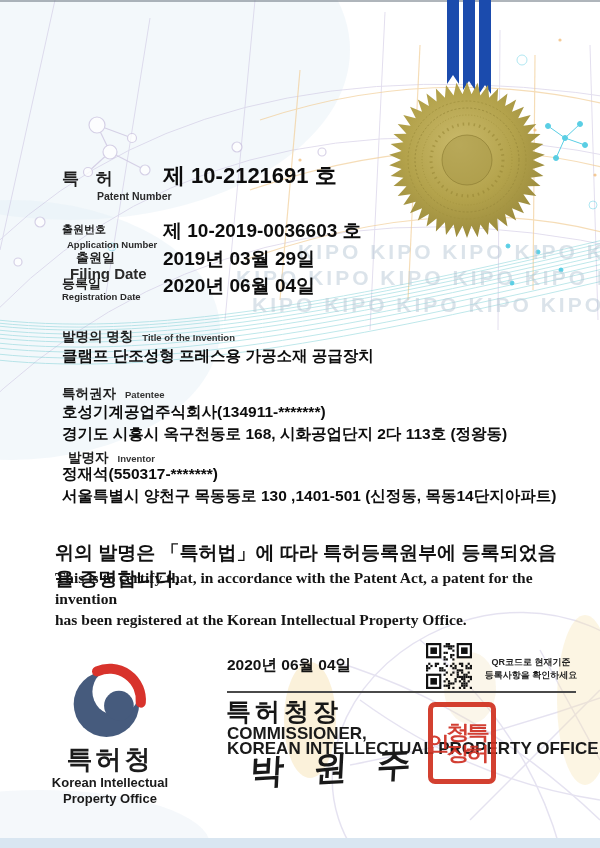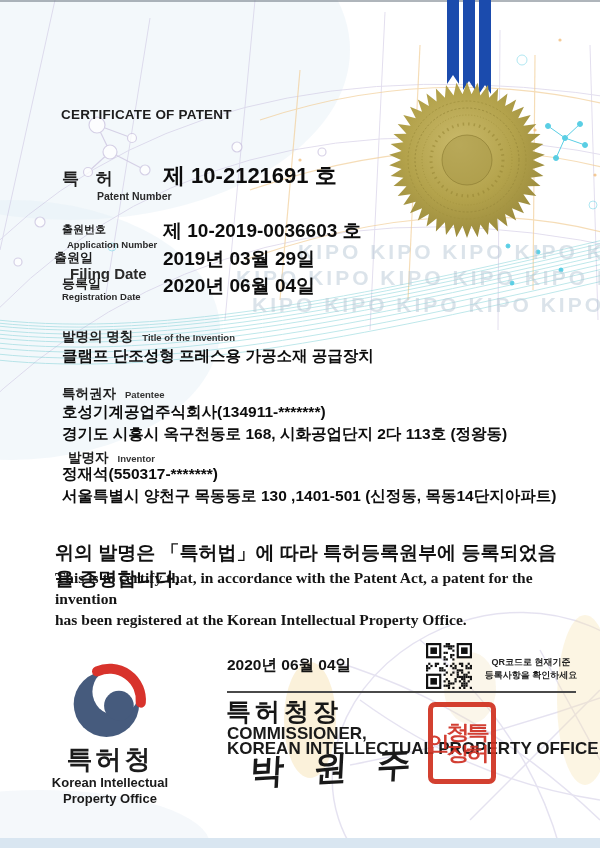--- a/index.html
+++ b/index.html
@@ -13,21 +13,21 @@
   #ribbon{left:447px;top:0;width:44px;height:100px;}
   .stripe{position:absolute;top:0;width:12px;background:#1b4bad;clip-path:polygon(0 0,100% 0,100% 100%,50% calc(100% - 9px),0 100%);}
   
   .lbl{color:#1e1e1e;font-weight:700;}
   .sub{color:#2a2a2a;font-weight:700;}
   .val{color:#0d0d0d;font-weight:700;}
   .f-label-big{left:62px;top:167px;font-size:17px;letter-spacing:6px;}
   .f-sub-big{left:62px;top:190px;font-size:10.5px;padding-left:35px;}
   .f-val-big{left:163px;top:161px;font-size:22px;}
   .r2l{left:62px;top:222px;font-size:11px;} .r2s{left:67px;top:239px;font-size:9.5px;} .r2v{left:163px;top:218px;font-size:19px;}
-  .r3l{left:54px;top:249px;font-size:13px;} .r3s{left:70px;top:265px;font-size:15px;} .r3v{left:163px;top:246px;font-size:19px;}
+  .r3l{left:76px;top:249px;font-size:13px;} .r3s{left:70px;top:265px;font-size:15px;} .r3v{left:163px;top:246px;font-size:19px;}
   .r4l{left:62px;top:275px;font-size:13px;} .r4s{left:62px;top:291px;font-size:9.5px;text-align:center;} .r4v{left:163px;top:273px;font-size:19px;}
   
   .sec-label{font-size:13.5px;font-weight:700;color:#1e1e1e;}
   .sec-label .en{font-size:9.5px;font-weight:700;color:#333;margin-left:9px;}
   .sec-lines{font-size:15.5px;font-weight:700;color:#0d0d0d;line-height:21.5px;white-space:pre-line;}
   .s1l{left:62px;top:328px;} .s1v{left:62px;top:345px;}
   .s2l{left:62px;top:385px;} .s2v{left:62px;top:401px;}
   .s3l{left:62px;top:449px;margin-left:6px;} .s3v{left:62px;top:463px;}
   
   .cert-ko{left:55px;top:540px;width:520px;font-size:19px;font-weight:700;color:#111;}
@@ -181,21 +181,20 @@
     </defs>
     <polygon id="seal-star" fill="url(#goldGrad)" points="80.0,2.0 84.5,14.2 90.6,2.7 93.4,15.4 101.0,4.9 102.1,17.8 111.1,8.5 110.4,21.4 120.5,13.4 118.1,26.1 129.2,19.5 125.0,31.8 137.0,26.8 131.2,38.3 143.7,35.0 136.4,45.7 149.3,44.1 140.5,53.7 153.5,53.9 143.6,62.2 156.4,64.1 145.4,71.0 157.8,74.7 146.0,80.0 157.8,85.3 145.4,89.0 156.4,95.9 143.6,97.8 153.5,106.1 140.5,106.3 149.3,115.9 136.4,114.3 143.7,125.0 131.2,121.7 137.0,133.2 125.0,128.2 129.2,140.5 118.1,133.9 120.5,146.6 110.4,138.6 111.1,151.5 102.1,142.2 101.0,155.1 93.4,144.6 90.6,157.3 84.5,145.8 80.0,158.0 75.5,145.8 69.4,157.3 66.6,144.6 59.0,155.1 57.9,142.2 48.9,151.5 49.6,138.6 39.5,146.6 41.9,133.9 30.8,140.5 35.0,128.2 23.0,133.2 28.8,121.7 16.3,125.0 23.6,114.3 10.7,115.9 19.5,106.3 6.5,106.1 16.4,97.8 3.6,95.9 14.6,89.0 2.2,85.3 14.0,80.0 2.2,74.7 14.6,71.0 3.6,64.1 16.4,62.2 6.5,53.9 19.5,53.7 10.7,44.1 23.6,45.7 16.3,35.0 28.8,38.3 23.0,26.8 35.0,31.8 30.8,19.5 41.9,26.1 39.5,13.4 49.6,21.4 48.9,8.5 57.9,17.8 59.0,4.9 66.6,15.4 69.4,2.7 75.5,14.2"></polygon>
     <circle cx="80" cy="80" r="59" fill="none" stroke="#a2923f" stroke-width="1" stroke-dasharray="2 2" opacity="0.9"></circle>
     <circle cx="80" cy="80" r="52" fill="none" stroke="#9a8b3c" stroke-width="1" stroke-dasharray="2 2" opacity="0.9"></circle>
     <circle cx="80" cy="80" r="45" fill="none" stroke="#a2923f" stroke-width="1" stroke-dasharray="1 2" opacity="0.8"></circle>
     <circle cx="80" cy="80" r="36" fill="none" stroke="#978735" stroke-width="3" stroke-dasharray="1.5 4" opacity="0.6"></circle>
     <circle cx="80" cy="80" r="25" fill="#a79748" opacity="0.5"></circle>
     <circle cx="80" cy="80" r="25" fill="none" stroke="#8f7f35" stroke-width="1" opacity="0.7"></circle>
   </svg>
 
-  <div class="abs title-en">CERTIFICATE OF PATENT</div>
 
   <div class="abs lbl f-label-big">특 허</div>
   <div class="abs sub f-sub-big">Patent Number</div>
   <div class="abs val f-val-big">제 10-2121691 호</div>
 
   <div class="abs lbl r2l">출원번호</div>
   <div class="abs sub r2s">Application Number</div>
   <div class="abs val r2v">제 10-2019-0036603 호</div>
 
   <div class="abs lbl r3l">출원일</div>

